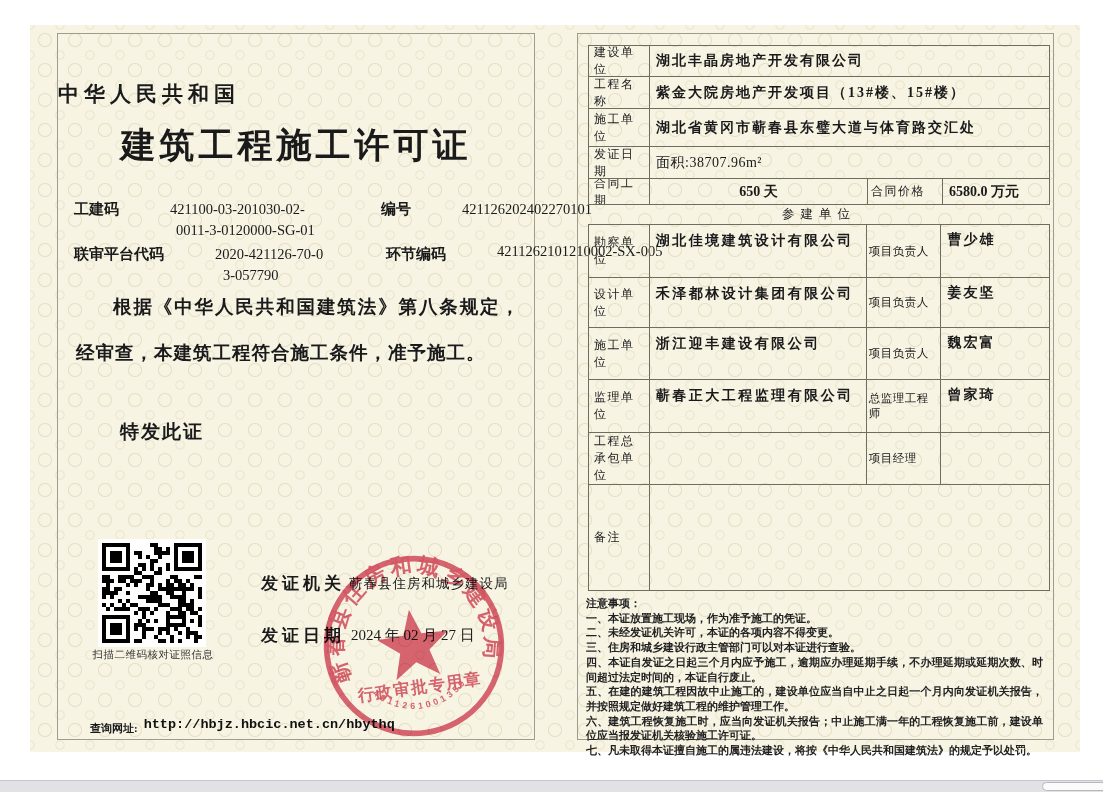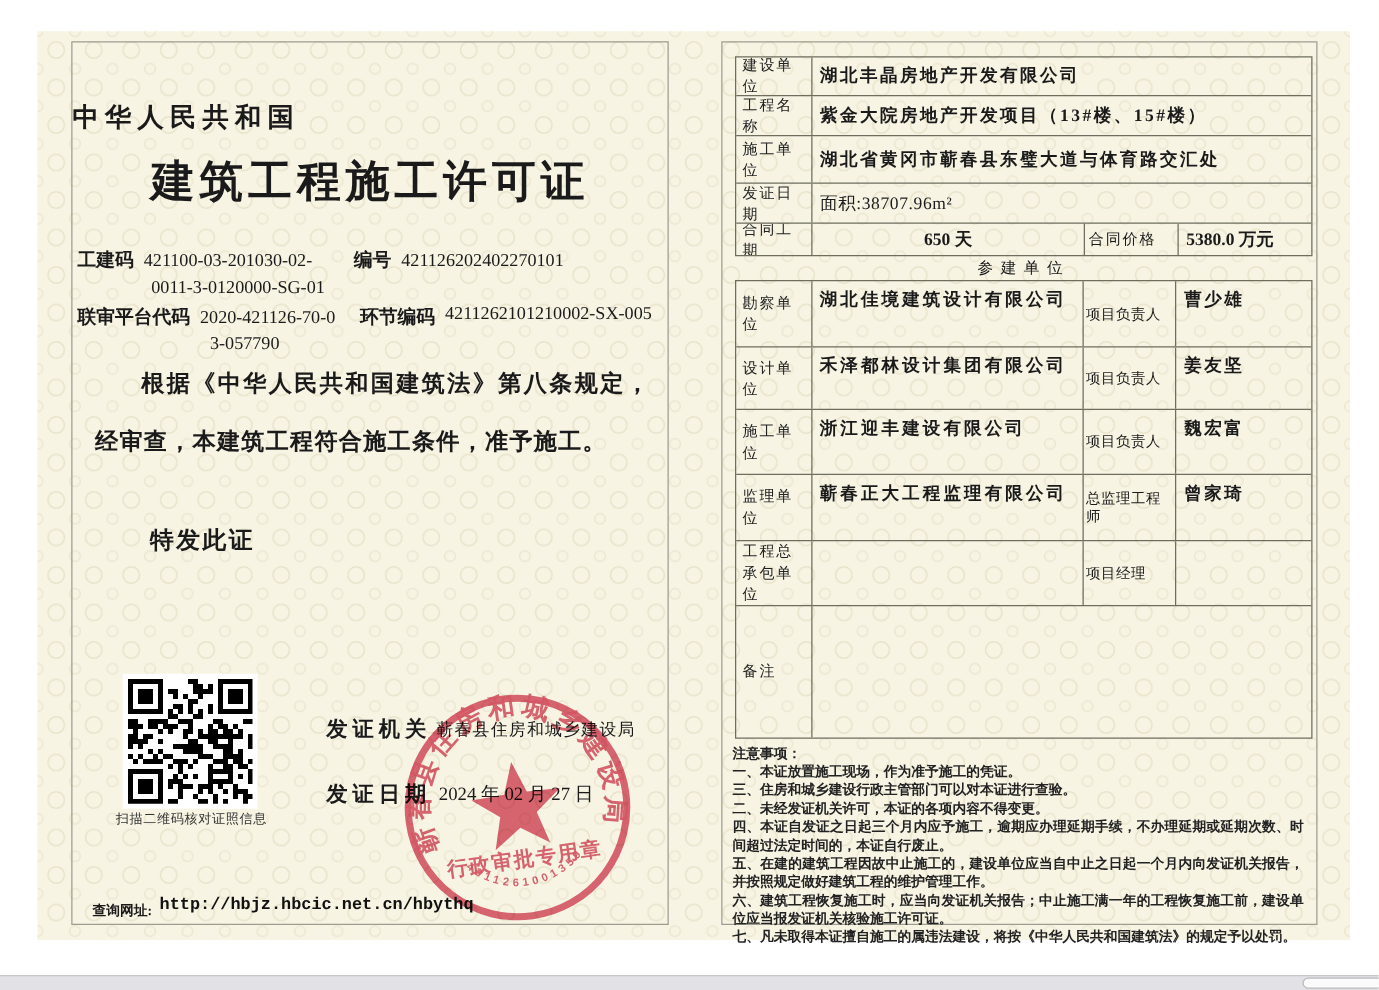--- a/index.html
+++ b/index.html
@@ -18,37 +18,37 @@
   }
   .panel{position:absolute; border:1px solid #9d9c8e; box-sizing:border-box;}
   #left-panel{left:27px; top:8px; width:478px; height:707px;}
   #right-panel{left:547px; top:8px; width:477px; height:707px;}
 
   
   .country{position:absolute; top:46px; left:0; width:100%; 
     font-family:"Liberation Sans","DejaVu Sans",sans-serif; font-weight:bold; font-size:21px; letter-spacing:5px;}
   .cert-title{position:absolute; top:88px; left:0; width:100%; text-align:center;
     font-family:"Liberation Sans","DejaVu Sans",sans-serif; font-weight:bold; font-size:35px; letter-spacing:4px;}
-  .code-row{position:absolute; left:4px; display:flex; align-items:flex-start; line-height:21px;}
+  .code-row{position:absolute; left:16px; display:flex; align-items:flex-start; line-height:21px;gap:43px;}
   .clabel{font-weight:bold; font-size:15px; white-space:nowrap; margin-right:8px;}
   .cval{font-size:14.5px; white-space:nowrap;}
   .cval2{display:inline-block; font-size:14.5px; line-height:21px; white-space:pre-line;}
   .statement{position:absolute; top:250px; left:18px; right:14px;
     font-family:"Liberation Sans","DejaVu Sans",sans-serif; font-weight:bold; font-size:18.5px;
     line-height:46px; letter-spacing:1px; text-indent:2em; text-align:justify;}
   .issue-line{position:absolute; top:385px; left:62px;
     font-family:"Liberation Sans","DejaVu Sans",sans-serif; font-weight:bold; font-size:19px; letter-spacing:2px;}
   .qr-box{position:absolute; left:40px; top:505px; width:100px; height:100px; background:#fff; padding:4px;}
   .qr-caption{position:absolute; left:30px; top:614px; width:130px; text-align:center; font-size:10.5px; letter-spacing:.5px; color:#333;}
   .issuer-row{position:absolute; left:203px; top:538px; display:flex; align-items:flex-start;}
   .date-row{position:absolute; left:203px; top:590px; display:flex; align-items:flex-start;}
   .big-label{font-family:"Liberation Sans","DejaVu Sans",sans-serif; font-weight:bold; font-size:17px; letter-spacing:4px; white-space:nowrap;}
   .issuer-val{font-size:13.5px; letter-spacing:1px; margin-left:4px; padding-top:3px; white-space:nowrap;}
   .date-val{font-size:15px; margin-left:6px; padding-top:2px; white-space:nowrap;}
-  .query-row{position:absolute; left:16px; top:683px; display:flex; align-items:flex-start;text-align:right;}
+  .query-row{position:absolute; left:32px; top:683px; display:flex; align-items:flex-start;text-align:right;}
   .query-label{font-weight:bold; font-size:11px; padding-top:4px; white-space:nowrap;}
   .query-url{font-family:"Liberation Mono","DejaVu Sans Mono",monospace; font-weight:bold; font-size:13.5px; margin-left:6px; white-space:nowrap; color:#111;}
   .seal{position:absolute; left:262px; top:518px; width:188px; height:188px;
     transform:rotate(-8deg); mix-blend-mode:multiply; opacity:.9; pointer-events:none;}
 
   
   .itable{position:absolute; left:10px; width:462px; border:1px solid #6e6d5e; box-sizing:border-box; background:transparent;}
   #info-table{top:11px;}
   #party-table{top:190px;}
   .irow{display:flex; border-top:1px solid #6e6d5e; box-sizing:border-box;}
@@ -360,21 +360,21 @@
           <div class="cell val">湖北省黄冈市蕲春县东璧大道与体育路交汇处</div>
         </div>
         <div class="irow" style="height:32px;">
           <div class="cell lab">发证日期</div>
           <div class="cell val-plain cell" style="border-left:1px solid #6e6d5e;">面积:38707.96m²</div>
         </div>
         <div class="irow" style="height:26px;">
           <div class="cell lab">合同工期</div>
           <div class="cell" style="width:218px; justify-content:center; font-size:14px; font-weight:600;">650 天</div>
           <div class="cell" style="width:75px; font-size:12px; letter-spacing:1.5px; padding:0 3px;">合同价格</div>
-          <div class="cell" style="flex:1; font-size:14px; font-weight:600;">5380.0 万元</div>
+          <div class="cell" style="flex:1; font-size:14px; font-weight:600;">6580.0 万元</div>
         </div>
       </div>
 
       <div class="participants-title">参建单位</div>
 
       <div class="itable" id="party-table">
         <div class="irow" style="height:52px;">
           <div class="cell lab">勘察单位</div>
           <div class="cell c-company">湖北佳境建筑设计有限公司</div>
           <div class="cell c-role">项目负责人</div>
@@ -407,22 +407,22 @@
         </div>
         <div class="irow" style="height:106px;">
           <div class="cell lab">备注</div>
           <div class="cell" style="flex:1;"></div>
         </div>
       </div>
 
       <div class="notes">
         <div>注意事项：</div>
         <div>一、本证放置施工现场，作为准予施工的凭证。</div>
+        <div>二、未经发证机关许可，本证的各项内容不得变更。</div>
         <div>三、住房和城乡建设行政主管部门可以对本证进行查验。</div>
-        <div>二、未经发证机关许可，本证的各项内容不得变更。</div>
         <div>四、本证自发证之日起三个月内应予施工，逾期应办理延期手续，不办理延期或延期次数、时间超过法定时间的，本证自行废止。</div>
         <div>五、在建的建筑工程因故中止施工的，建设单位应当自中止之日起一个月内向发证机关报告，并按照规定做好建筑工程的维护管理工作。</div>
         <div>六、建筑工程恢复施工时，应当向发证机关报告；中止施工满一年的工程恢复施工前，建设单位应当报发证机关核验施工许可证。</div>
         <div>七、凡未取得本证擅自施工的属违法建设，将按《中华人民共和国建筑法》的规定予以处罚。</div>
       </div>
     </div>
   </div>
 
   <div class="bottom-bar"></div>
   <div class="scroll-thumb"></div>

